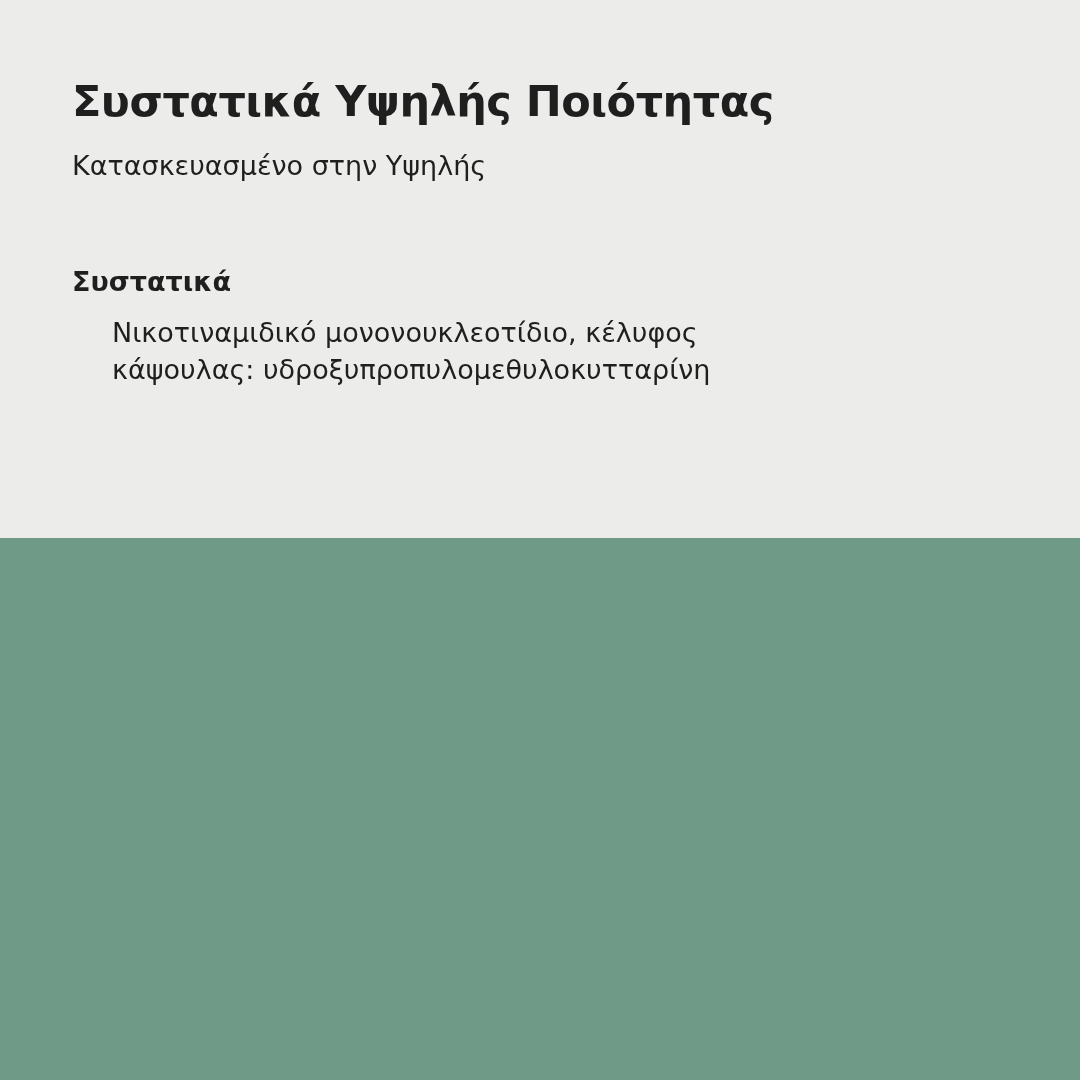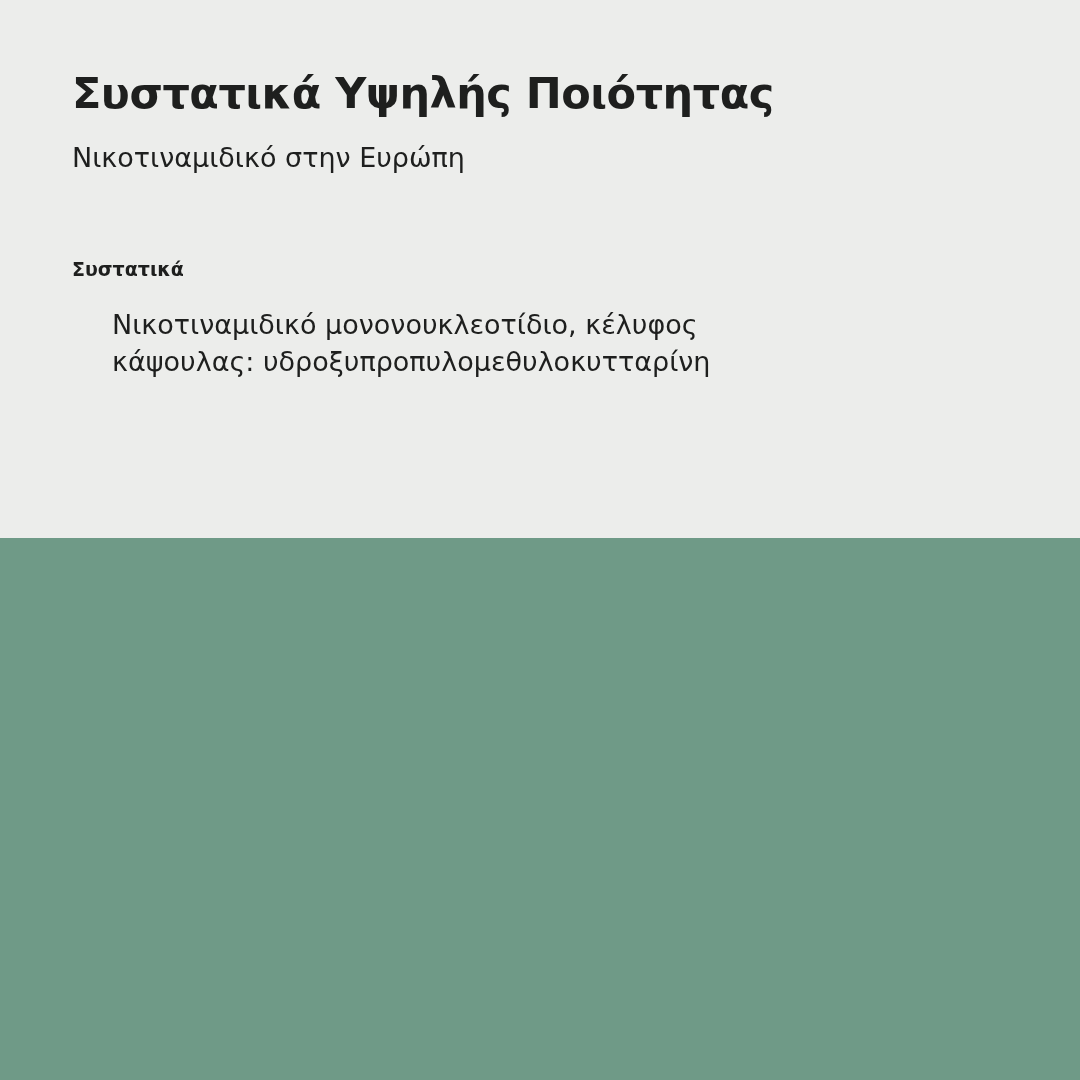--- a/index.html
+++ b/index.html
@@ -9,21 +9,21 @@
     background: #fff;
   }
   .canvas {
     position: relative;
     width: 1080px; height: 1080px;
     overflow: hidden;
     background: var(--bg-top, #ECEDEB);
   }
   .top-section {
     position: absolute;
-    left: 0; top: 0;
+    left: 0; top: 8px;
     width: 1080px; height: 538px;
     background: var(--bg-top, #ECEDEB);
   }
   .green-section {
     position: absolute;
     left: 0; top: 538px;
     width: 1080px; height: 542px;
     background: var(--bg-green, #6F9A87);
   }
   .page-title {
@@ -37,21 +37,21 @@
   .page-subtitle {
     position: absolute;
     left: 72px; top: 142px;
     font-size: 27px;
     font-weight: 400;
     color: var(--text-dark, #1E1F1E);
   }
   .ingredients-heading {
     position: absolute;
     left: 72px; top: 258px;
-    font-size: 19px;
+    font-size: 27px;
     font-weight: 700;
     color: var(--text-dark, #1E1F1E);
   }
   .ingredients-text {
     position: absolute;
     left: 72px; top: 306px;
     width: 620px;
     font-size: 27px;
     font-weight: 400;
     line-height: 37px;
@@ -59,21 +59,21 @@
     margin-left: 40px;
   }
 </style>
 </head>
 <body>
 
 <div class="canvas">
 
   <div class="top-section">
     <h1 class="page-title">Συστατικά Υψηλής Ποιότητας</h1>
-    <div class="page-subtitle">Νικοτιναμιδικό στην Ευρώπη</div>
+    <div class="page-subtitle">Κατασκευασμένο στην Υψηλής</div>
     <div class="ingredients-heading">Συστατικά</div>
     <div class="ingredients-text">Νικοτιναμιδικό μονονουκλεοτίδιο, κέλυφος κάψουλας: υδροξυπροπυλομεθυλοκυτταρίνη</div>
   </div>
 
   <div class="green-section">
 
     <div>
       
       
       

